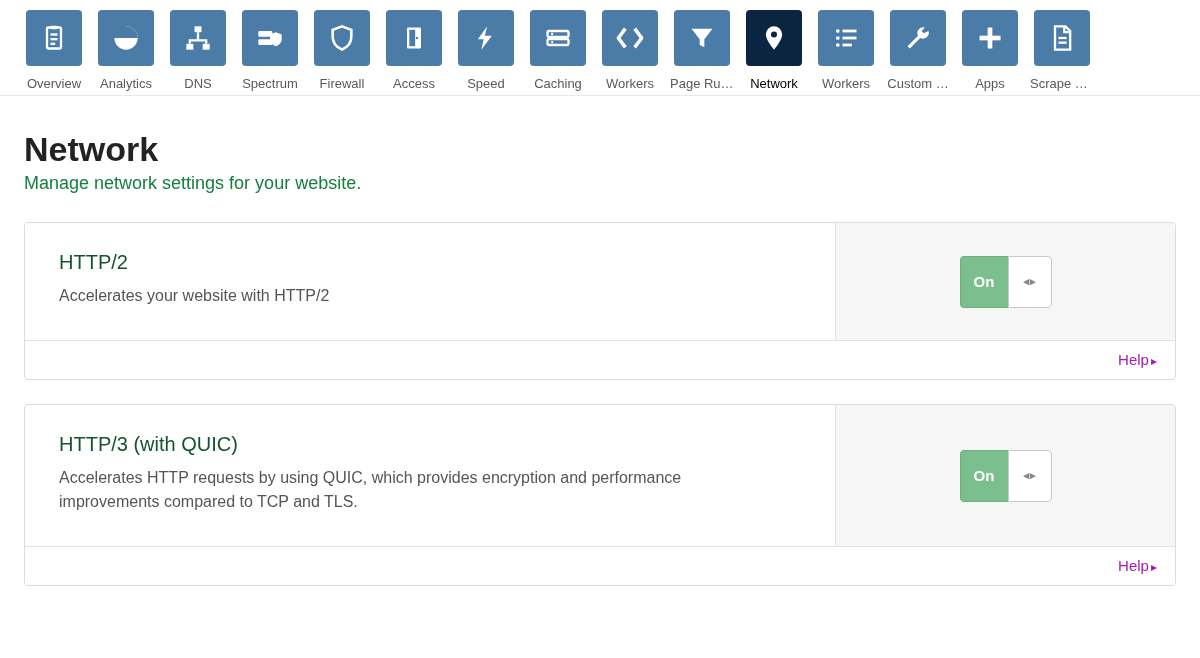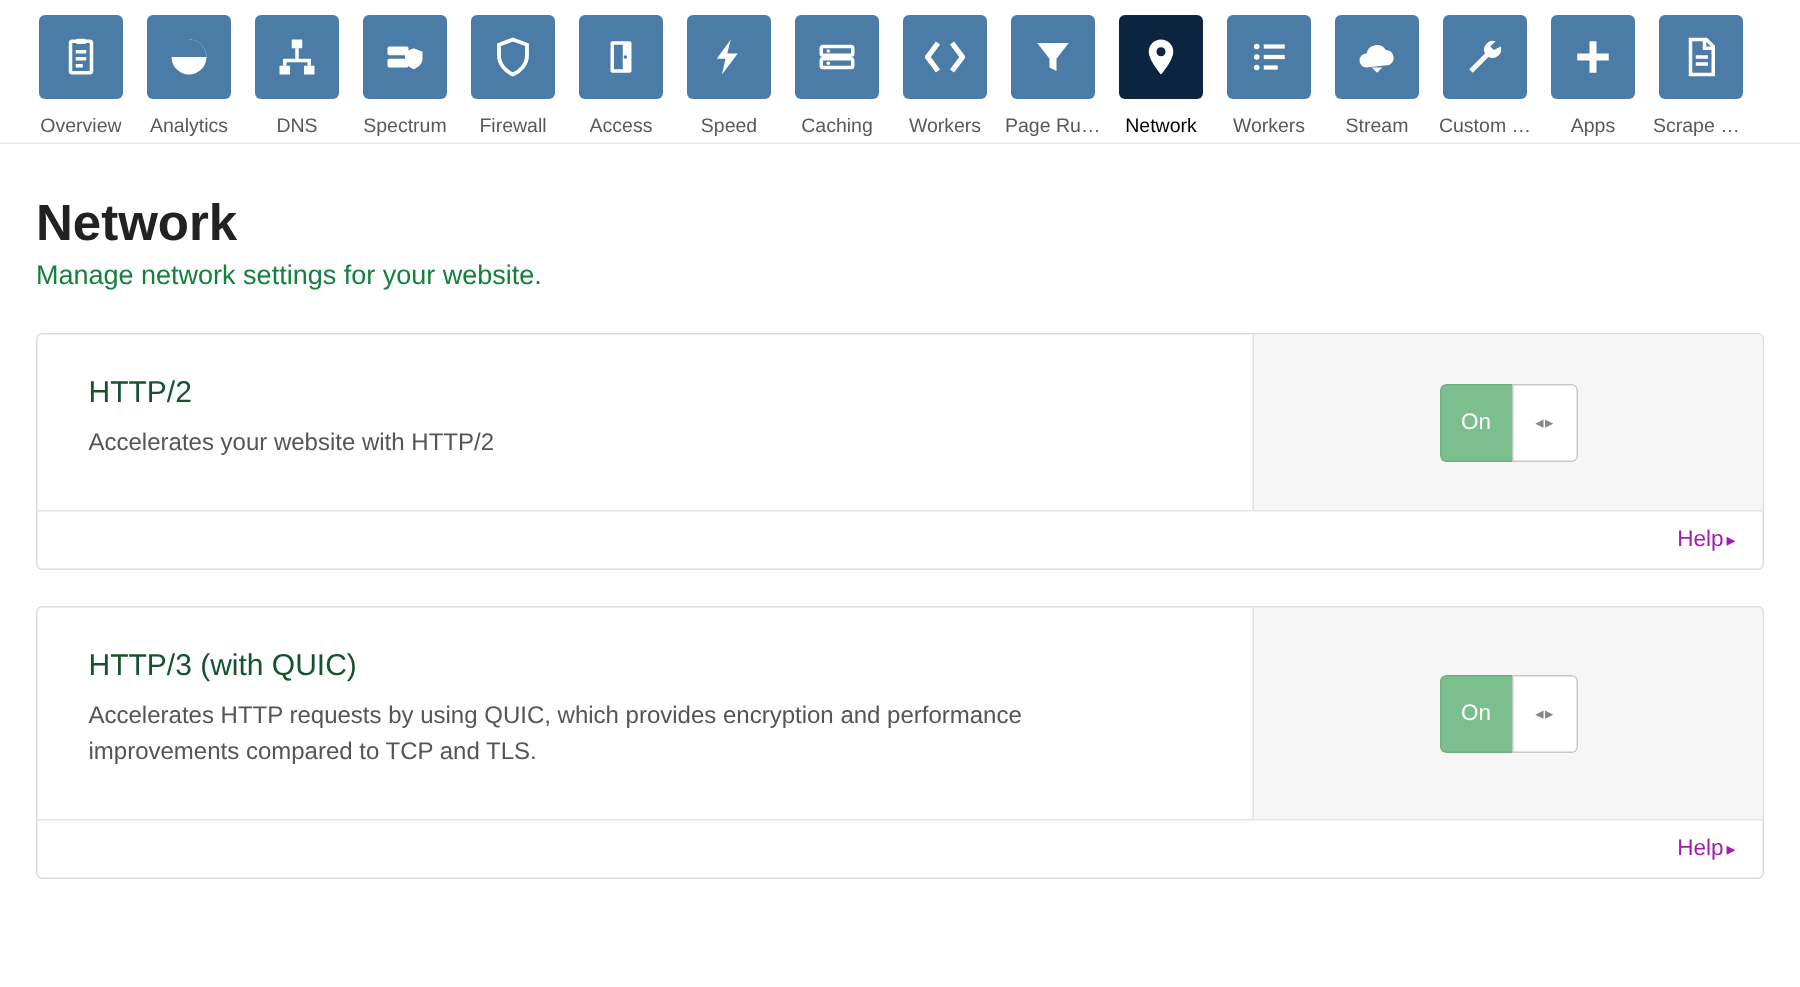--- a/index.html
+++ b/index.html
@@ -99,20 +99,21 @@
     align-items: center;
     justify-content: center;
     padding: 20px;
   }
   
   .toggle {
     display: flex;
     height: 52px;
     border-radius: 4px;
     overflow: hidden;
+    font-weight: bold;
   }
   .toggle-on {
     background: #7bbf8e;
     color: #fff;
     font-size: 15px;
     display: flex;
     align-items: center;
     justify-content: center;
     border: 1px solid #6fae81;
     border-right: none;
@@ -261,29 +262,20 @@
           <svg viewBox="0 0 24 24" fill="currentColor">
             <circle cx="5" cy="6" r="1.6"></circle>
             <circle cx="5" cy="12" r="1.6"></circle>
             <circle cx="5" cy="18" r="1.6"></circle>
             <rect x="9" y="4.8" width="12" height="2.4"></rect>
             <rect x="9" y="10.8" width="12" height="2.4"></rect>
             <rect x="9" y="16.8" width="8" height="2.4"></rect>
           </svg>
         </div>
         <div class="nav-label">Workers</div>
-      </div>
-      <div class="nav-item">
-        <div class="nav-icon">
-          <svg viewBox="0 0 24 24" fill="currentColor">
-            <path d="M6 18 a4 4 0 0 1 0 -8 a6 6 0 0 1 11 -2 a4.5 4.5 0 0 1 2 8.5 z"></path>
-            <path d="M12 14 l0 7 M9 18 l3 3 l3 -3" stroke="#4b7ba7" stroke-width="0"></path>
-          </svg>
-        </div>
-        <div class="nav-label">Stream</div>
       </div>
       <div class="nav-item">
         <div class="nav-icon">
           <svg viewBox="0 0 24 24" fill="currentColor">
             <path d="M21 6 a5 5 0 0 1 -7 6 l-9 9 l-2 -2 l9 -9 a5 5 0 0 1 6 -7 l-3 3 l2 2 z"></path>
           </svg>
         </div>
         <div class="nav-label">Custom …</div>
       </div>
       <div class="nav-item">

